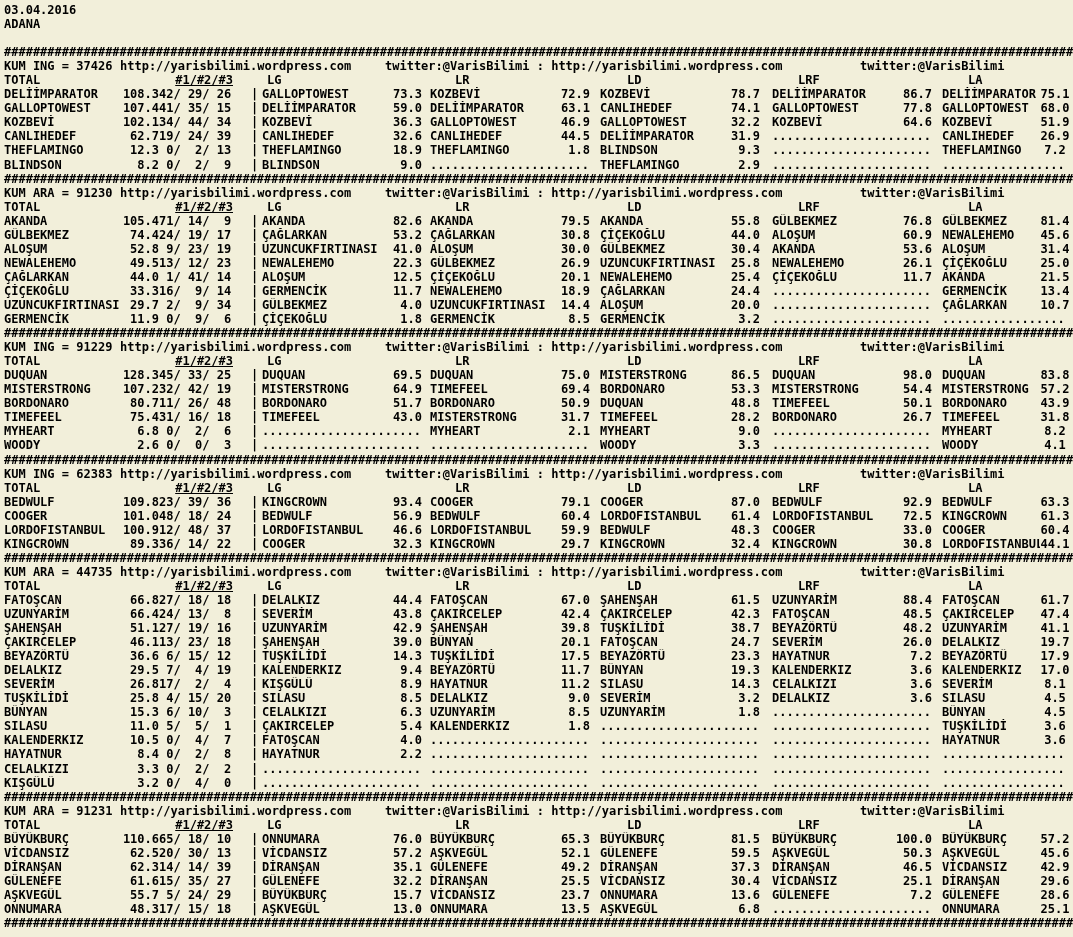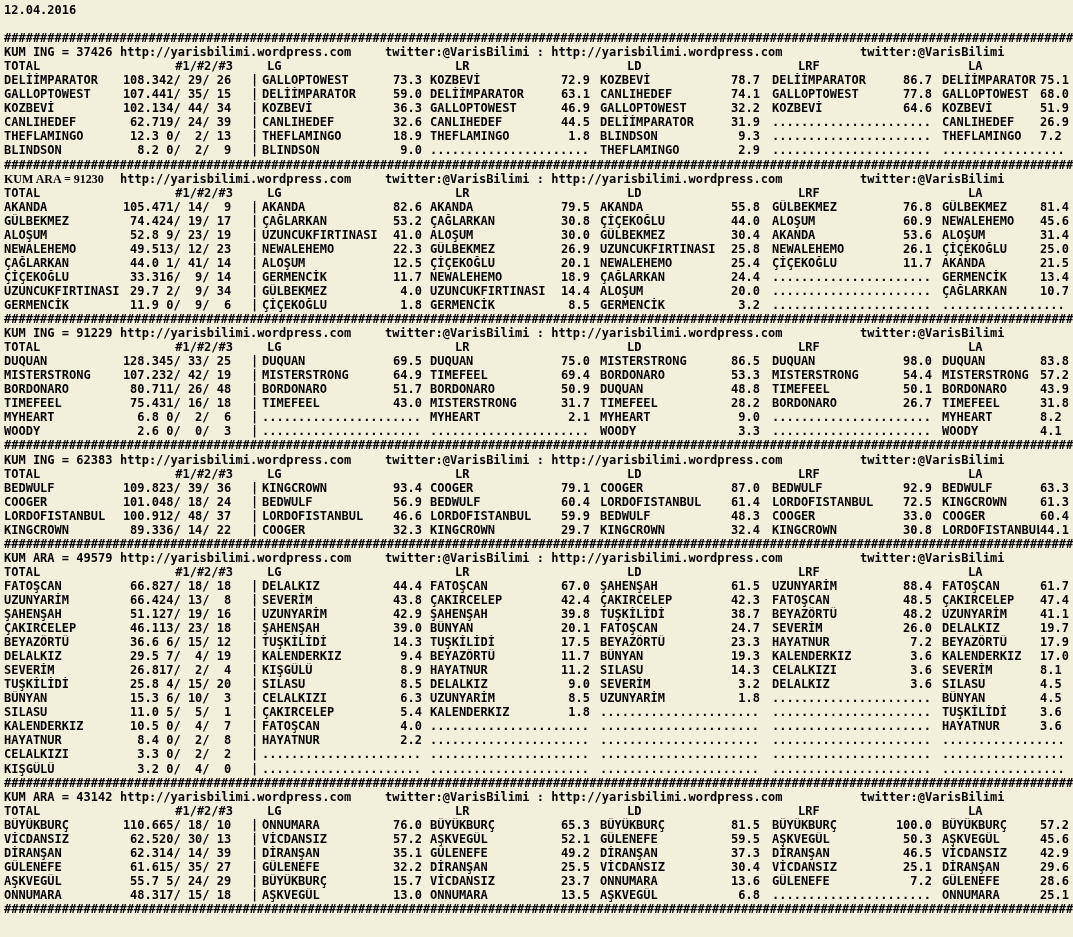--- a/index.html
+++ b/index.html
@@ -12,53 +12,54 @@
   }
   #doc { padding: 3px 0 0 4px; }
   .line { height: 14.05px; display: flex; white-space: pre; overflow: hidden; }
   .hdr { position: relative; display: block; }
   .hdr > span { position: absolute; top: 0; white-space: pre; }
   .sep span { letter-spacing: 0; }
   
   .cn  { width: 117px; overflow: hidden; }
   .cv  { width: 38px;  text-align: right; }
   .cs  { width: 88px;  text-align: left; }
-  .csh { width: 88px;  text-align: right; padding-right: 14px; }
+  .csh { width: 88px;  text-align: right; padding-right: 14px; text-decoration: underline; }
   .cp  { width: 15px;  text-align: center; }
   .pn  { width: 120px; overflow: hidden; }
   .pv  { width: 40px;  text-align: right; }
   .pd  { width: 160px; overflow: hidden; }
   .lan { width: 98px;  overflow: hidden; }
-  .lav { width: 30px;  text-align: left; }
+  .lav { width: 30px;  text-align: center; }
   .lad { width: 128px; overflow: hidden; }
   .g8  { width: 8px; }  .g10 { width: 10px; }  .g12 { width: 12px; }
   .ch1 { width: 155px; } .chp { width: 15px; }
   .chl { overflow: hidden; }
 </style>
 </head>
 <body>
 
 <div id="doc">
-  <div class="line"><span>12.04.2016</span></div>
+  <div class="line"><span>03.04.2016</span></div>
+  <div class="line"><span>ADANA</span></div>
   <div class="line"></div>
   <div id="sections">
       <div>
         <div class="line sep"><span>################################################################################################################################################################</span></div>
         <div class="line hdr"><span style="left: 0px;">KUM ING = 37426</span><span style="left: 116px;">http://yarisbilimi.wordpress.com</span><span style="left: 381px;">twitter:@VarisBilimi : http://yarisbilimi.wordpress.com</span><span style="left: 856px;">twitter:@VarisBilimi</span></div>
         <div class="line"><span class="ch1">TOTAL</span><span class="csh">#1/#2/#3</span><span class="chp"></span><span class="chl" style="width: 168px; padding-left: 5px;">LG</span><span class="chl" style="width: 170px; padding-left: 25px;">LR</span><span class="chl" style="width: 172px; padding-left: 27px;">LD</span><span class="chl" style="width: 170px; padding-left: 26px;">LRF</span><span class="chl" style="width: 128px; padding-left: 26px;">LA</span></div>
         <div class="line"><span class="cn">DELİİMPARATOR</span><span class="cv">108.3</span><span class="cs">42/ 29/ 26</span><span class="cp">|</span><span class="pn">GALLOPTOWEST</span><span class="pv">73.3</span><span class="g8"></span><span class="pn">KOZBEVİ</span><span class="pv">72.9</span><span class="g10"></span><span class="pn">KOZBEVİ</span><span class="pv">78.7</span><span class="g12"></span><span class="pn">DELİİMPARATOR</span><span class="pv">86.7</span><span class="g10"></span><span class="lan">DELİİMPARATOR</span><span class="lav">75.1</span></div>
         <div class="line"><span class="cn">GALLOPTOWEST</span><span class="cv">107.4</span><span class="cs">41/ 35/ 15</span><span class="cp">|</span><span class="pn">DELİİMPARATOR</span><span class="pv">59.0</span><span class="g8"></span><span class="pn">DELİİMPARATOR</span><span class="pv">63.1</span><span class="g10"></span><span class="pn">CANLIHEDEF</span><span class="pv">74.1</span><span class="g12"></span><span class="pn">GALLOPTOWEST</span><span class="pv">77.8</span><span class="g10"></span><span class="lan">GALLOPTOWEST</span><span class="lav">68.0</span></div>
         <div class="line"><span class="cn">KOZBEVİ</span><span class="cv">102.1</span><span class="cs">34/ 44/ 34</span><span class="cp">|</span><span class="pn">KOZBEVİ</span><span class="pv">36.3</span><span class="g8"></span><span class="pn">GALLOPTOWEST</span><span class="pv">46.9</span><span class="g10"></span><span class="pn">GALLOPTOWEST</span><span class="pv">32.2</span><span class="g12"></span><span class="pn">KOZBEVİ</span><span class="pv">64.6</span><span class="g10"></span><span class="lan">KOZBEVİ</span><span class="lav">51.9</span></div>
         <div class="line"><span class="cn">CANLIHEDEF</span><span class="cv">62.7</span><span class="cs">19/ 24/ 39</span><span class="cp">|</span><span class="pn">CANLIHEDEF</span><span class="pv">32.6</span><span class="g8"></span><span class="pn">CANLIHEDEF</span><span class="pv">44.5</span><span class="g10"></span><span class="pn">DELİİMPARATOR</span><span class="pv">31.9</span><span class="g12"></span><span class="pd">......................</span><span class="g10"></span><span class="lan">CANLIHEDEF</span><span class="lav">26.9</span></div>
         <div class="line"><span class="cn">THEFLAMINGO</span><span class="cv">12.3</span><span class="cs"> 0/  2/ 13</span><span class="cp">|</span><span class="pn">THEFLAMINGO</span><span class="pv">18.9</span><span class="g8"></span><span class="pn">THEFLAMINGO</span><span class="pv">1.8</span><span class="g10"></span><span class="pn">BLINDSON</span><span class="pv">9.3</span><span class="g12"></span><span class="pd">......................</span><span class="g10"></span><span class="lan">THEFLAMINGO</span><span class="lav">7.2</span></div>
         <div class="line"><span class="cn">BLINDSON</span><span class="cv">8.2</span><span class="cs"> 0/  2/  9</span><span class="cp">|</span><span class="pn">BLINDSON</span><span class="pv">9.0</span><span class="g8"></span><span class="pd">......................</span><span class="g10"></span><span class="pn">THEFLAMINGO</span><span class="pv">2.9</span><span class="g12"></span><span class="pd">......................</span><span class="g10"></span><span class="lad">.................</span></div>
       </div>
       <div>
         <div class="line sep"><span>################################################################################################################################################################</span></div>
-        <div class="line hdr"><span style="left: 0px; font-family: Liberation Serif, serif;">KUM ARA = 91230</span><span style="left: 116px;">http://yarisbilimi.wordpress.com</span><span style="left: 381px;">twitter:@VarisBilimi : http://yarisbilimi.wordpress.com</span><span style="left: 856px;">twitter:@VarisBilimi</span></div>
+        <div class="line hdr"><span style="left: 0px;">KUM ARA = 91230</span><span style="left: 116px;">http://yarisbilimi.wordpress.com</span><span style="left: 381px;">twitter:@VarisBilimi : http://yarisbilimi.wordpress.com</span><span style="left: 856px;">twitter:@VarisBilimi</span></div>
         <div class="line"><span class="ch1">TOTAL</span><span class="csh">#1/#2/#3</span><span class="chp"></span><span class="chl" style="width: 168px; padding-left: 5px;">LG</span><span class="chl" style="width: 170px; padding-left: 25px;">LR</span><span class="chl" style="width: 172px; padding-left: 27px;">LD</span><span class="chl" style="width: 170px; padding-left: 26px;">LRF</span><span class="chl" style="width: 128px; padding-left: 26px;">LA</span></div>
         <div class="line"><span class="cn">AKANDA</span><span class="cv">105.4</span><span class="cs">71/ 14/  9</span><span class="cp">|</span><span class="pn">AKANDA</span><span class="pv">82.6</span><span class="g8"></span><span class="pn">AKANDA</span><span class="pv">79.5</span><span class="g10"></span><span class="pn">AKANDA</span><span class="pv">55.8</span><span class="g12"></span><span class="pn">GÜLBEKMEZ</span><span class="pv">76.8</span><span class="g10"></span><span class="lan">GÜLBEKMEZ</span><span class="lav">81.4</span></div>
         <div class="line"><span class="cn">GÜLBEKMEZ</span><span class="cv">74.4</span><span class="cs">24/ 19/ 17</span><span class="cp">|</span><span class="pn">ÇAĞLARKAN</span><span class="pv">53.2</span><span class="g8"></span><span class="pn">ÇAĞLARKAN</span><span class="pv">30.8</span><span class="g10"></span><span class="pn">ÇİÇEKOĞLU</span><span class="pv">44.0</span><span class="g12"></span><span class="pn">ALOŞUM</span><span class="pv">60.9</span><span class="g10"></span><span class="lan">NEWALEHEMO</span><span class="lav">45.6</span></div>
         <div class="line"><span class="cn">ALOŞUM</span><span class="cv">52.8</span><span class="cs"> 9/ 23/ 19</span><span class="cp">|</span><span class="pn">UZUNCUKFIRTINASI</span><span class="pv">41.0</span><span class="g8"></span><span class="pn">ALOŞUM</span><span class="pv">30.0</span><span class="g10"></span><span class="pn">GÜLBEKMEZ</span><span class="pv">30.4</span><span class="g12"></span><span class="pn">AKANDA</span><span class="pv">53.6</span><span class="g10"></span><span class="lan">ALOŞUM</span><span class="lav">31.4</span></div>
         <div class="line"><span class="cn">NEWALEHEMO</span><span class="cv">49.5</span><span class="cs">13/ 12/ 23</span><span class="cp">|</span><span class="pn">NEWALEHEMO</span><span class="pv">22.3</span><span class="g8"></span><span class="pn">GÜLBEKMEZ</span><span class="pv">26.9</span><span class="g10"></span><span class="pn">UZUNCUKFIRTINASI</span><span class="pv">25.8</span><span class="g12"></span><span class="pn">NEWALEHEMO</span><span class="pv">26.1</span><span class="g10"></span><span class="lan">ÇİÇEKOĞLU</span><span class="lav">25.0</span></div>
         <div class="line"><span class="cn">ÇAĞLARKAN</span><span class="cv">44.0</span><span class="cs"> 1/ 41/ 14</span><span class="cp">|</span><span class="pn">ALOŞUM</span><span class="pv">12.5</span><span class="g8"></span><span class="pn">ÇİÇEKOĞLU</span><span class="pv">20.1</span><span class="g10"></span><span class="pn">NEWALEHEMO</span><span class="pv">25.4</span><span class="g12"></span><span class="pn">ÇİÇEKOĞLU</span><span class="pv">11.7</span><span class="g10"></span><span class="lan">AKANDA</span><span class="lav">21.5</span></div>
         <div class="line"><span class="cn">ÇİÇEKOĞLU</span><span class="cv">33.3</span><span class="cs">16/  9/ 14</span><span class="cp">|</span><span class="pn">GERMENCİK</span><span class="pv">11.7</span><span class="g8"></span><span class="pn">NEWALEHEMO</span><span class="pv">18.9</span><span class="g10"></span><span class="pn">ÇAĞLARKAN</span><span class="pv">24.4</span><span class="g12"></span><span class="pd">......................</span><span class="g10"></span><span class="lan">GERMENCİK</span><span class="lav">13.4</span></div>
         <div class="line"><span class="cn">UZUNCUKFIRTINASI</span><span class="cv">29.7</span><span class="cs"> 2/  9/ 34</span><span class="cp">|</span><span class="pn">GÜLBEKMEZ</span><span class="pv">4.0</span><span class="g8"></span><span class="pn">UZUNCUKFIRTINASI</span><span class="pv">14.4</span><span class="g10"></span><span class="pn">ALOŞUM</span><span class="pv">20.0</span><span class="g12"></span><span class="pd">......................</span><span class="g10"></span><span class="lan">ÇAĞLARKAN</span><span class="lav">10.7</span></div>
         <div class="line"><span class="cn">GERMENCİK</span><span class="cv">11.9</span><span class="cs"> 0/  9/  6</span><span class="cp">|</span><span class="pn">ÇİÇEKOĞLU</span><span class="pv">1.8</span><span class="g8"></span><span class="pn">GERMENCİK</span><span class="pv">8.5</span><span class="g10"></span><span class="pn">GERMENCİK</span><span class="pv">3.2</span><span class="g12"></span><span class="pd">......................</span><span class="g10"></span><span class="lad">.................</span></div>
       </div>
@@ -77,40 +78,40 @@
         <div class="line sep"><span>################################################################################################################################################################</span></div>
         <div class="line hdr"><span style="left: 0px;">KUM ING = 62383</span><span style="left: 116px;">http://yarisbilimi.wordpress.com</span><span style="left: 381px;">twitter:@VarisBilimi : http://yarisbilimi.wordpress.com</span><span style="left: 856px;">twitter:@VarisBilimi</span></div>
         <div class="line"><span class="ch1">TOTAL</span><span class="csh">#1/#2/#3</span><span class="chp"></span><span class="chl" style="width: 168px; padding-left: 5px;">LG</span><span class="chl" style="width: 170px; padding-left: 25px;">LR</span><span class="chl" style="width: 172px; padding-left: 27px;">LD</span><span class="chl" style="width: 170px; padding-left: 26px;">LRF</span><span class="chl" style="width: 128px; padding-left: 26px;">LA</span></div>
         <div class="line"><span class="cn">BEDWULF</span><span class="cv">109.8</span><span class="cs">23/ 39/ 36</span><span class="cp">|</span><span class="pn">KINGCROWN</span><span class="pv">93.4</span><span class="g8"></span><span class="pn">COOGER</span><span class="pv">79.1</span><span class="g10"></span><span class="pn">COOGER</span><span class="pv">87.0</span><span class="g12"></span><span class="pn">BEDWULF</span><span class="pv">92.9</span><span class="g10"></span><span class="lan">BEDWULF</span><span class="lav">63.3</span></div>
         <div class="line"><span class="cn">COOGER</span><span class="cv">101.0</span><span class="cs">48/ 18/ 24</span><span class="cp">|</span><span class="pn">BEDWULF</span><span class="pv">56.9</span><span class="g8"></span><span class="pn">BEDWULF</span><span class="pv">60.4</span><span class="g10"></span><span class="pn">LORDOFISTANBUL</span><span class="pv">61.4</span><span class="g12"></span><span class="pn">LORDOFISTANBUL</span><span class="pv">72.5</span><span class="g10"></span><span class="lan">KINGCROWN</span><span class="lav">61.3</span></div>
         <div class="line"><span class="cn">LORDOFISTANBUL</span><span class="cv">100.9</span><span class="cs">12/ 48/ 37</span><span class="cp">|</span><span class="pn">LORDOFISTANBUL</span><span class="pv">46.6</span><span class="g8"></span><span class="pn">LORDOFISTANBUL</span><span class="pv">59.9</span><span class="g10"></span><span class="pn">BEDWULF</span><span class="pv">48.3</span><span class="g12"></span><span class="pn">COOGER</span><span class="pv">33.0</span><span class="g10"></span><span class="lan">COOGER</span><span class="lav">60.4</span></div>
         <div class="line"><span class="cn">KINGCROWN</span><span class="cv">89.3</span><span class="cs">36/ 14/ 22</span><span class="cp">|</span><span class="pn">COOGER</span><span class="pv">32.3</span><span class="g8"></span><span class="pn">KINGCROWN</span><span class="pv">29.7</span><span class="g10"></span><span class="pn">KINGCROWN</span><span class="pv">32.4</span><span class="g12"></span><span class="pn">KINGCROWN</span><span class="pv">30.8</span><span class="g10"></span><span class="lan">LORDOFISTANBUL</span><span class="lav">44.1</span></div>
       </div>
       <div>
         <div class="line sep"><span>################################################################################################################################################################</span></div>
-        <div class="line hdr"><span style="left: 0px;">KUM ARA = 49579</span><span style="left: 116px;">http://yarisbilimi.wordpress.com</span><span style="left: 381px;">twitter:@VarisBilimi : http://yarisbilimi.wordpress.com</span><span style="left: 856px;">twitter:@VarisBilimi</span></div>
+        <div class="line hdr"><span style="left: 0px;">KUM ARA = 44735</span><span style="left: 116px;">http://yarisbilimi.wordpress.com</span><span style="left: 381px;">twitter:@VarisBilimi : http://yarisbilimi.wordpress.com</span><span style="left: 856px;">twitter:@VarisBilimi</span></div>
         <div class="line"><span class="ch1">TOTAL</span><span class="csh">#1/#2/#3</span><span class="chp"></span><span class="chl" style="width: 168px; padding-left: 5px;">LG</span><span class="chl" style="width: 170px; padding-left: 25px;">LR</span><span class="chl" style="width: 172px; padding-left: 27px;">LD</span><span class="chl" style="width: 170px; padding-left: 26px;">LRF</span><span class="chl" style="width: 128px; padding-left: 26px;">LA</span></div>
         <div class="line"><span class="cn">FATOŞCAN</span><span class="cv">66.8</span><span class="cs">27/ 18/ 18</span><span class="cp">|</span><span class="pn">DELALKIZ</span><span class="pv">44.4</span><span class="g8"></span><span class="pn">FATOŞCAN</span><span class="pv">67.0</span><span class="g10"></span><span class="pn">ŞAHENŞAH</span><span class="pv">61.5</span><span class="g12"></span><span class="pn">UZUNYARİM</span><span class="pv">88.4</span><span class="g10"></span><span class="lan">FATOŞCAN</span><span class="lav">61.7</span></div>
         <div class="line"><span class="cn">UZUNYARİM</span><span class="cv">66.4</span><span class="cs">24/ 13/  8</span><span class="cp">|</span><span class="pn">SEVERİM</span><span class="pv">43.8</span><span class="g8"></span><span class="pn">ÇAKIRCELEP</span><span class="pv">42.4</span><span class="g10"></span><span class="pn">ÇAKIRCELEP</span><span class="pv">42.3</span><span class="g12"></span><span class="pn">FATOŞCAN</span><span class="pv">48.5</span><span class="g10"></span><span class="lan">ÇAKIRCELEP</span><span class="lav">47.4</span></div>
         <div class="line"><span class="cn">ŞAHENŞAH</span><span class="cv">51.1</span><span class="cs">27/ 19/ 16</span><span class="cp">|</span><span class="pn">UZUNYARİM</span><span class="pv">42.9</span><span class="g8"></span><span class="pn">ŞAHENŞAH</span><span class="pv">39.8</span><span class="g10"></span><span class="pn">TUŞKİLİDİ</span><span class="pv">38.7</span><span class="g12"></span><span class="pn">BEYAZÖRTÜ</span><span class="pv">48.2</span><span class="g10"></span><span class="lan">UZUNYARİM</span><span class="lav">41.1</span></div>
         <div class="line"><span class="cn">ÇAKIRCELEP</span><span class="cv">46.1</span><span class="cs">13/ 23/ 18</span><span class="cp">|</span><span class="pn">ŞAHENŞAH</span><span class="pv">39.0</span><span class="g8"></span><span class="pn">BÜNYAN</span><span class="pv">20.1</span><span class="g10"></span><span class="pn">FATOŞCAN</span><span class="pv">24.7</span><span class="g12"></span><span class="pn">SEVERİM</span><span class="pv">26.0</span><span class="g10"></span><span class="lan">DELALKIZ</span><span class="lav">19.7</span></div>
         <div class="line"><span class="cn">BEYAZÖRTÜ</span><span class="cv">36.6</span><span class="cs"> 6/ 15/ 12</span><span class="cp">|</span><span class="pn">TUŞKİLİDİ</span><span class="pv">14.3</span><span class="g8"></span><span class="pn">TUŞKİLİDİ</span><span class="pv">17.5</span><span class="g10"></span><span class="pn">BEYAZÖRTÜ</span><span class="pv">23.3</span><span class="g12"></span><span class="pn">HAYATNUR</span><span class="pv">7.2</span><span class="g10"></span><span class="lan">BEYAZÖRTÜ</span><span class="lav">17.9</span></div>
         <div class="line"><span class="cn">DELALKIZ</span><span class="cv">29.5</span><span class="cs"> 7/  4/ 19</span><span class="cp">|</span><span class="pn">KALENDERKIZ</span><span class="pv">9.4</span><span class="g8"></span><span class="pn">BEYAZÖRTÜ</span><span class="pv">11.7</span><span class="g10"></span><span class="pn">BÜNYAN</span><span class="pv">19.3</span><span class="g12"></span><span class="pn">KALENDERKIZ</span><span class="pv">3.6</span><span class="g10"></span><span class="lan">KALENDERKIZ</span><span class="lav">17.0</span></div>
         <div class="line"><span class="cn">SEVERİM</span><span class="cv">26.8</span><span class="cs">17/  2/  4</span><span class="cp">|</span><span class="pn">KIŞGÜLÜ</span><span class="pv">8.9</span><span class="g8"></span><span class="pn">HAYATNUR</span><span class="pv">11.2</span><span class="g10"></span><span class="pn">SILASU</span><span class="pv">14.3</span><span class="g12"></span><span class="pn">CELALKIZI</span><span class="pv">3.6</span><span class="g10"></span><span class="lan">SEVERİM</span><span class="lav">8.1</span></div>
         <div class="line"><span class="cn">TUŞKİLİDİ</span><span class="cv">25.8</span><span class="cs"> 4/ 15/ 20</span><span class="cp">|</span><span class="pn">SILASU</span><span class="pv">8.5</span><span class="g8"></span><span class="pn">DELALKIZ</span><span class="pv">9.0</span><span class="g10"></span><span class="pn">SEVERİM</span><span class="pv">3.2</span><span class="g12"></span><span class="pn">DELALKIZ</span><span class="pv">3.6</span><span class="g10"></span><span class="lan">SILASU</span><span class="lav">4.5</span></div>
         <div class="line"><span class="cn">BÜNYAN</span><span class="cv">15.3</span><span class="cs"> 6/ 10/  3</span><span class="cp">|</span><span class="pn">CELALKIZI</span><span class="pv">6.3</span><span class="g8"></span><span class="pn">UZUNYARİM</span><span class="pv">8.5</span><span class="g10"></span><span class="pn">UZUNYARİM</span><span class="pv">1.8</span><span class="g12"></span><span class="pd">......................</span><span class="g10"></span><span class="lan">BÜNYAN</span><span class="lav">4.5</span></div>
         <div class="line"><span class="cn">SILASU</span><span class="cv">11.0</span><span class="cs"> 5/  5/  1</span><span class="cp">|</span><span class="pn">ÇAKIRCELEP</span><span class="pv">5.4</span><span class="g8"></span><span class="pn">KALENDERKIZ</span><span class="pv">1.8</span><span class="g10"></span><span class="pd">......................</span><span class="g12"></span><span class="pd">......................</span><span class="g10"></span><span class="lan">TUŞKİLİDİ</span><span class="lav">3.6</span></div>
         <div class="line"><span class="cn">KALENDERKIZ</span><span class="cv">10.5</span><span class="cs"> 0/  4/  7</span><span class="cp">|</span><span class="pn">FATOŞCAN</span><span class="pv">4.0</span><span class="g8"></span><span class="pd">......................</span><span class="g10"></span><span class="pd">......................</span><span class="g12"></span><span class="pd">......................</span><span class="g10"></span><span class="lan">HAYATNUR</span><span class="lav">3.6</span></div>
         <div class="line"><span class="cn">HAYATNUR</span><span class="cv">8.4</span><span class="cs"> 0/  2/  8</span><span class="cp">|</span><span class="pn">HAYATNUR</span><span class="pv">2.2</span><span class="g8"></span><span class="pd">......................</span><span class="g10"></span><span class="pd">......................</span><span class="g12"></span><span class="pd">......................</span><span class="g10"></span><span class="lad">.................</span></div>
         <div class="line"><span class="cn">CELALKIZI</span><span class="cv">3.3</span><span class="cs"> 0/  2/  2</span><span class="cp">|</span><span class="pd">......................</span><span class="g8"></span><span class="pd">......................</span><span class="g10"></span><span class="pd">......................</span><span class="g12"></span><span class="pd">......................</span><span class="g10"></span><span class="lad">.................</span></div>
         <div class="line"><span class="cn">KIŞGÜLÜ</span><span class="cv">3.2</span><span class="cs"> 0/  4/  0</span><span class="cp">|</span><span class="pd">......................</span><span class="g8"></span><span class="pd">......................</span><span class="g10"></span><span class="pd">......................</span><span class="g12"></span><span class="pd">......................</span><span class="g10"></span><span class="lad">.................</span></div>
       </div>
       <div>
         <div class="line sep"><span>################################################################################################################################################################</span></div>
-        <div class="line hdr"><span style="left: 0px;">KUM ARA = 43142</span><span style="left: 116px;">http://yarisbilimi.wordpress.com</span><span style="left: 381px;">twitter:@VarisBilimi : http://yarisbilimi.wordpress.com</span><span style="left: 856px;">twitter:@VarisBilimi</span></div>
+        <div class="line hdr"><span style="left: 0px;">KUM ARA = 91231</span><span style="left: 116px;">http://yarisbilimi.wordpress.com</span><span style="left: 381px;">twitter:@VarisBilimi : http://yarisbilimi.wordpress.com</span><span style="left: 856px;">twitter:@VarisBilimi</span></div>
         <div class="line"><span class="ch1">TOTAL</span><span class="csh">#1/#2/#3</span><span class="chp"></span><span class="chl" style="width: 168px; padding-left: 5px;">LG</span><span class="chl" style="width: 170px; padding-left: 25px;">LR</span><span class="chl" style="width: 172px; padding-left: 27px;">LD</span><span class="chl" style="width: 170px; padding-left: 26px;">LRF</span><span class="chl" style="width: 128px; padding-left: 26px;">LA</span></div>
         <div class="line"><span class="cn">BÜYÜKBURÇ</span><span class="cv">110.6</span><span class="cs">65/ 18/ 10</span><span class="cp">|</span><span class="pn">ONNUMARA</span><span class="pv">76.0</span><span class="g8"></span><span class="pn">BÜYÜKBURÇ</span><span class="pv">65.3</span><span class="g10"></span><span class="pn">BÜYÜKBURÇ</span><span class="pv">81.5</span><span class="g12"></span><span class="pn">BÜYÜKBURÇ</span><span class="pv">100.0</span><span class="g10"></span><span class="lan">BÜYÜKBURÇ</span><span class="lav">57.2</span></div>
         <div class="line"><span class="cn">VİCDANSIZ</span><span class="cv">62.5</span><span class="cs">20/ 30/ 13</span><span class="cp">|</span><span class="pn">VİCDANSIZ</span><span class="pv">57.2</span><span class="g8"></span><span class="pn">AŞKVEGÜL</span><span class="pv">52.1</span><span class="g10"></span><span class="pn">GÜLENEFE</span><span class="pv">59.5</span><span class="g12"></span><span class="pn">AŞKVEGÜL</span><span class="pv">50.3</span><span class="g10"></span><span class="lan">AŞKVEGÜL</span><span class="lav">45.6</span></div>
         <div class="line"><span class="cn">DİRANŞAN</span><span class="cv">62.3</span><span class="cs">14/ 14/ 39</span><span class="cp">|</span><span class="pn">DİRANŞAN</span><span class="pv">35.1</span><span class="g8"></span><span class="pn">GÜLENEFE</span><span class="pv">49.2</span><span class="g10"></span><span class="pn">DİRANŞAN</span><span class="pv">37.3</span><span class="g12"></span><span class="pn">DİRANŞAN</span><span class="pv">46.5</span><span class="g10"></span><span class="lan">VİCDANSIZ</span><span class="lav">42.9</span></div>
         <div class="line"><span class="cn">GÜLENEFE</span><span class="cv">61.6</span><span class="cs">15/ 35/ 27</span><span class="cp">|</span><span class="pn">GÜLENEFE</span><span class="pv">32.2</span><span class="g8"></span><span class="pn">DİRANŞAN</span><span class="pv">25.5</span><span class="g10"></span><span class="pn">VİCDANSIZ</span><span class="pv">30.4</span><span class="g12"></span><span class="pn">VİCDANSIZ</span><span class="pv">25.1</span><span class="g10"></span><span class="lan">DİRANŞAN</span><span class="lav">29.6</span></div>
         <div class="line"><span class="cn">AŞKVEGÜL</span><span class="cv">55.7</span><span class="cs"> 5/ 24/ 29</span><span class="cp">|</span><span class="pn">BÜYÜKBURÇ</span><span class="pv">15.7</span><span class="g8"></span><span class="pn">VİCDANSIZ</span><span class="pv">23.7</span><span class="g10"></span><span class="pn">ONNUMARA</span><span class="pv">13.6</span><span class="g12"></span><span class="pn">GÜLENEFE</span><span class="pv">7.2</span><span class="g10"></span><span class="lan">GÜLENEFE</span><span class="lav">28.6</span></div>
         <div class="line"><span class="cn">ONNUMARA</span><span class="cv">48.3</span><span class="cs">17/ 15/ 18</span><span class="cp">|</span><span class="pn">AŞKVEGÜL</span><span class="pv">13.0</span><span class="g8"></span><span class="pn">ONNUMARA</span><span class="pv">13.5</span><span class="g10"></span><span class="pn">AŞKVEGÜL</span><span class="pv">6.8</span><span class="g12"></span><span class="pd">......................</span><span class="g10"></span><span class="lan">ONNUMARA</span><span class="lav">25.1</span></div>
       </div>
       <div class="line sep"><span>################################################################################################################################################################</span></div>
     </div>

